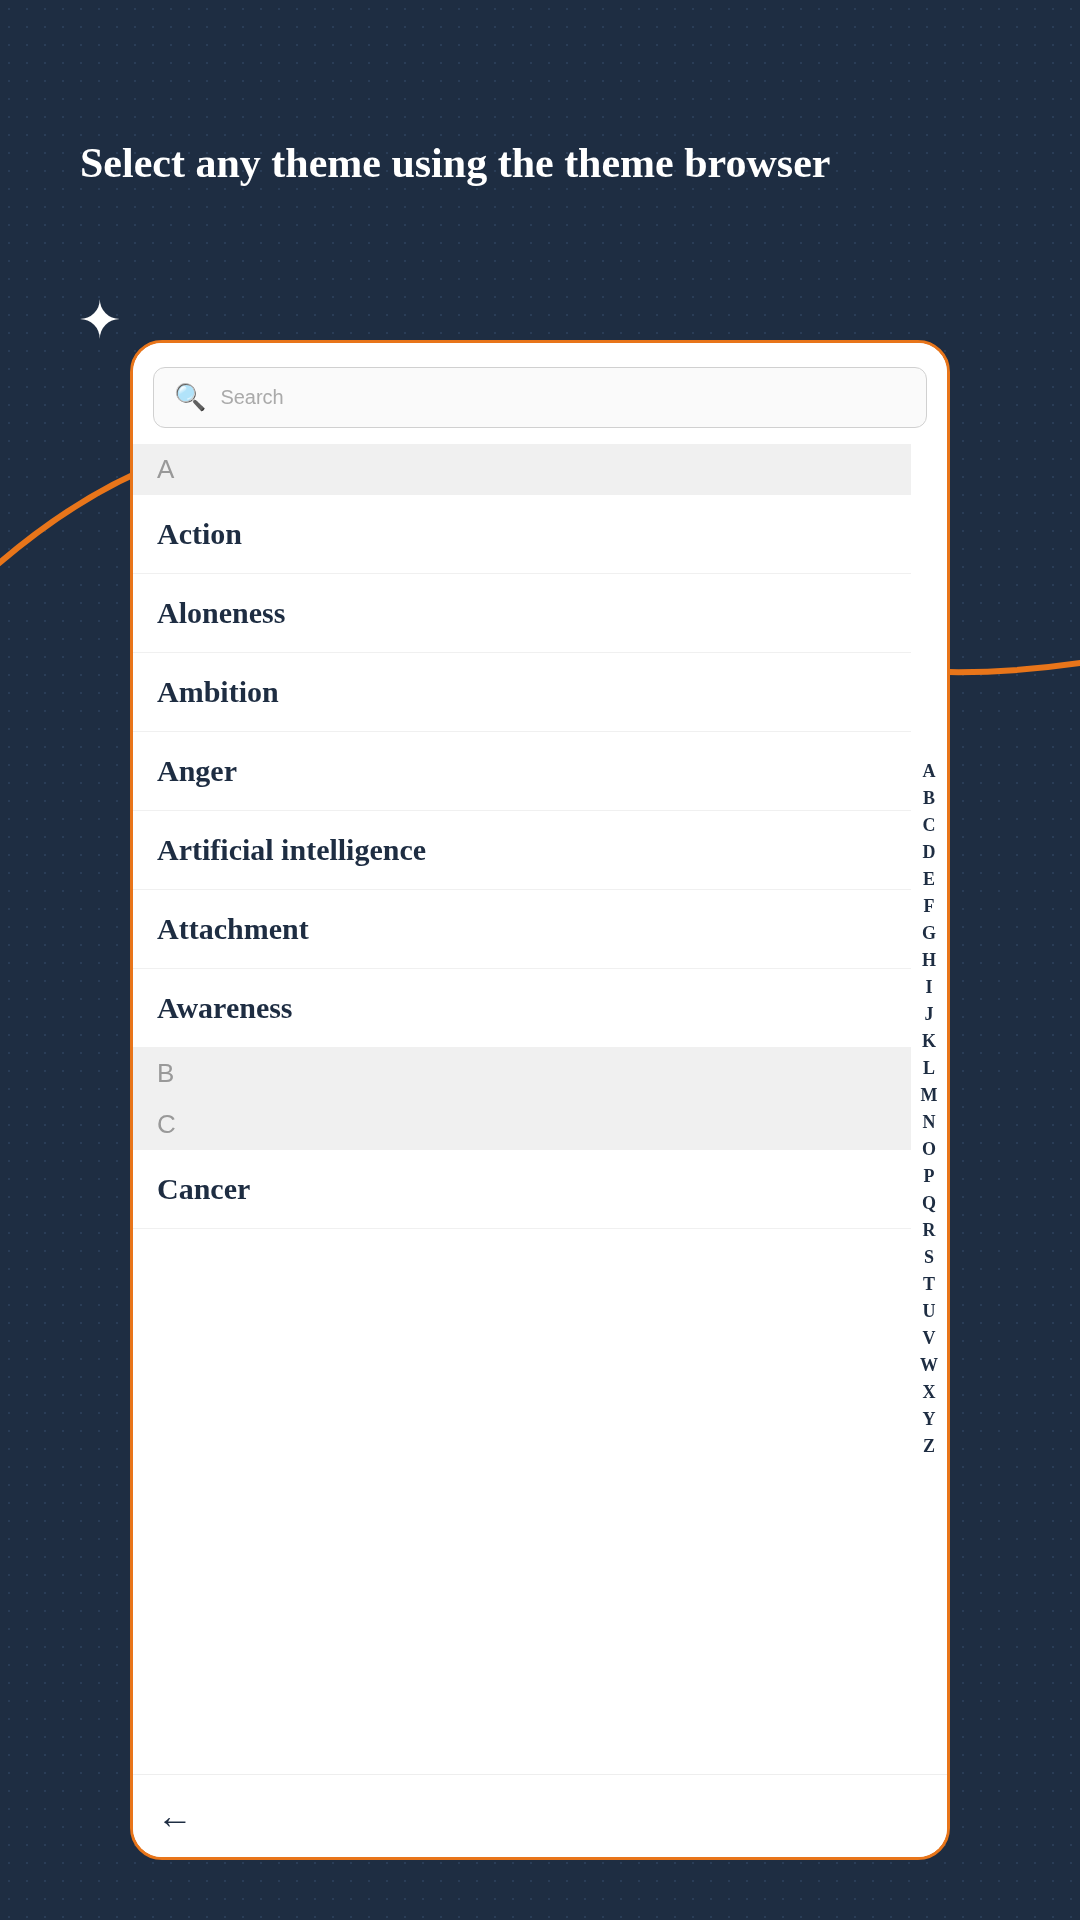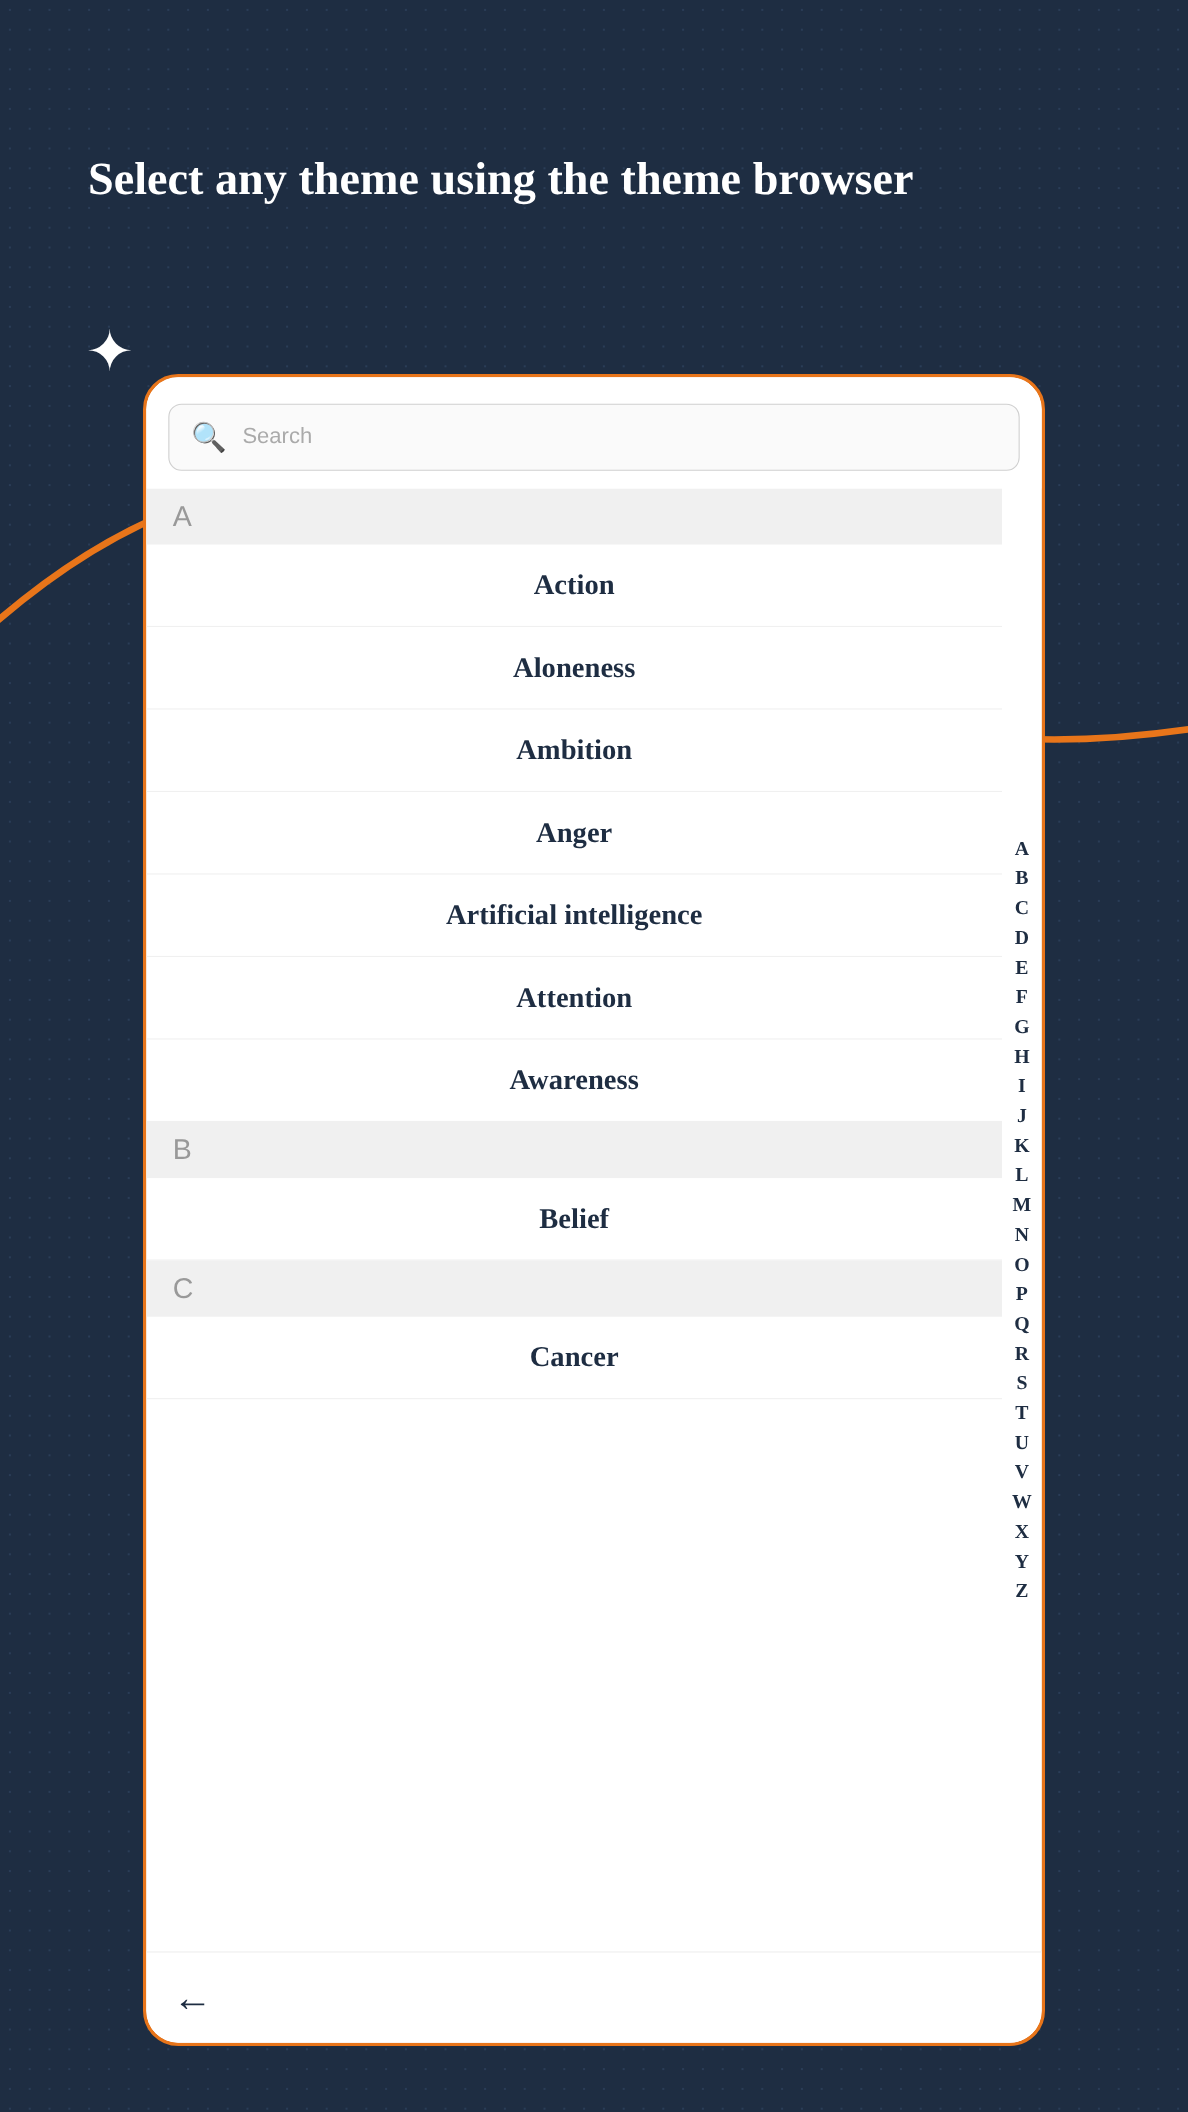--- a/index.html
+++ b/index.html
@@ -108,25 +108,24 @@
       font-size: 26px;
       font-family: Arial, sans-serif;
       font-weight: normal;
     }
 
     
     .list-item {
       padding: 22px 24px;
       border-bottom: 1px solid #f0f0f0;
       color: #1e2d42;
-      font-size: 26px;
+      font-size: 30px;
       font-family: Georgia, serif;
       font-weight: bold;
       cursor: pointer;
-      text-align: center;
     }
 
     
     .alpha-sidebar {
       width: 36px;
       display: flex;
       flex-direction: column;
       align-items: center;
       justify-content: center;
       padding: 8px 0;
@@ -189,24 +188,23 @@
 
     <div class="list-area">
       <div class="list-content" id="list-content">
 
       <div class="section-header">A</div>
           <div class="list-item">Action</div>
           <div class="list-item">Aloneness</div>
           <div class="list-item">Ambition</div>
           <div class="list-item">Anger</div>
           <div class="list-item">Artificial intelligence</div>
-          <div class="list-item">Attention</div>
+          <div class="list-item">Attachment</div>
           <div class="list-item">Awareness</div>
           <div class="section-header">B</div>
-          <div class="list-item">Belief</div>
           <div class="section-header">C</div>
           <div class="list-item">Cancer</div>
         </div>
 
       <div class="alpha-sidebar" id="alpha-sidebar">
 
       <span class="alpha-letter">A</span>
           <span class="alpha-letter">B</span>
           <span class="alpha-letter">C</span>
           <span class="alpha-letter">D</span>

